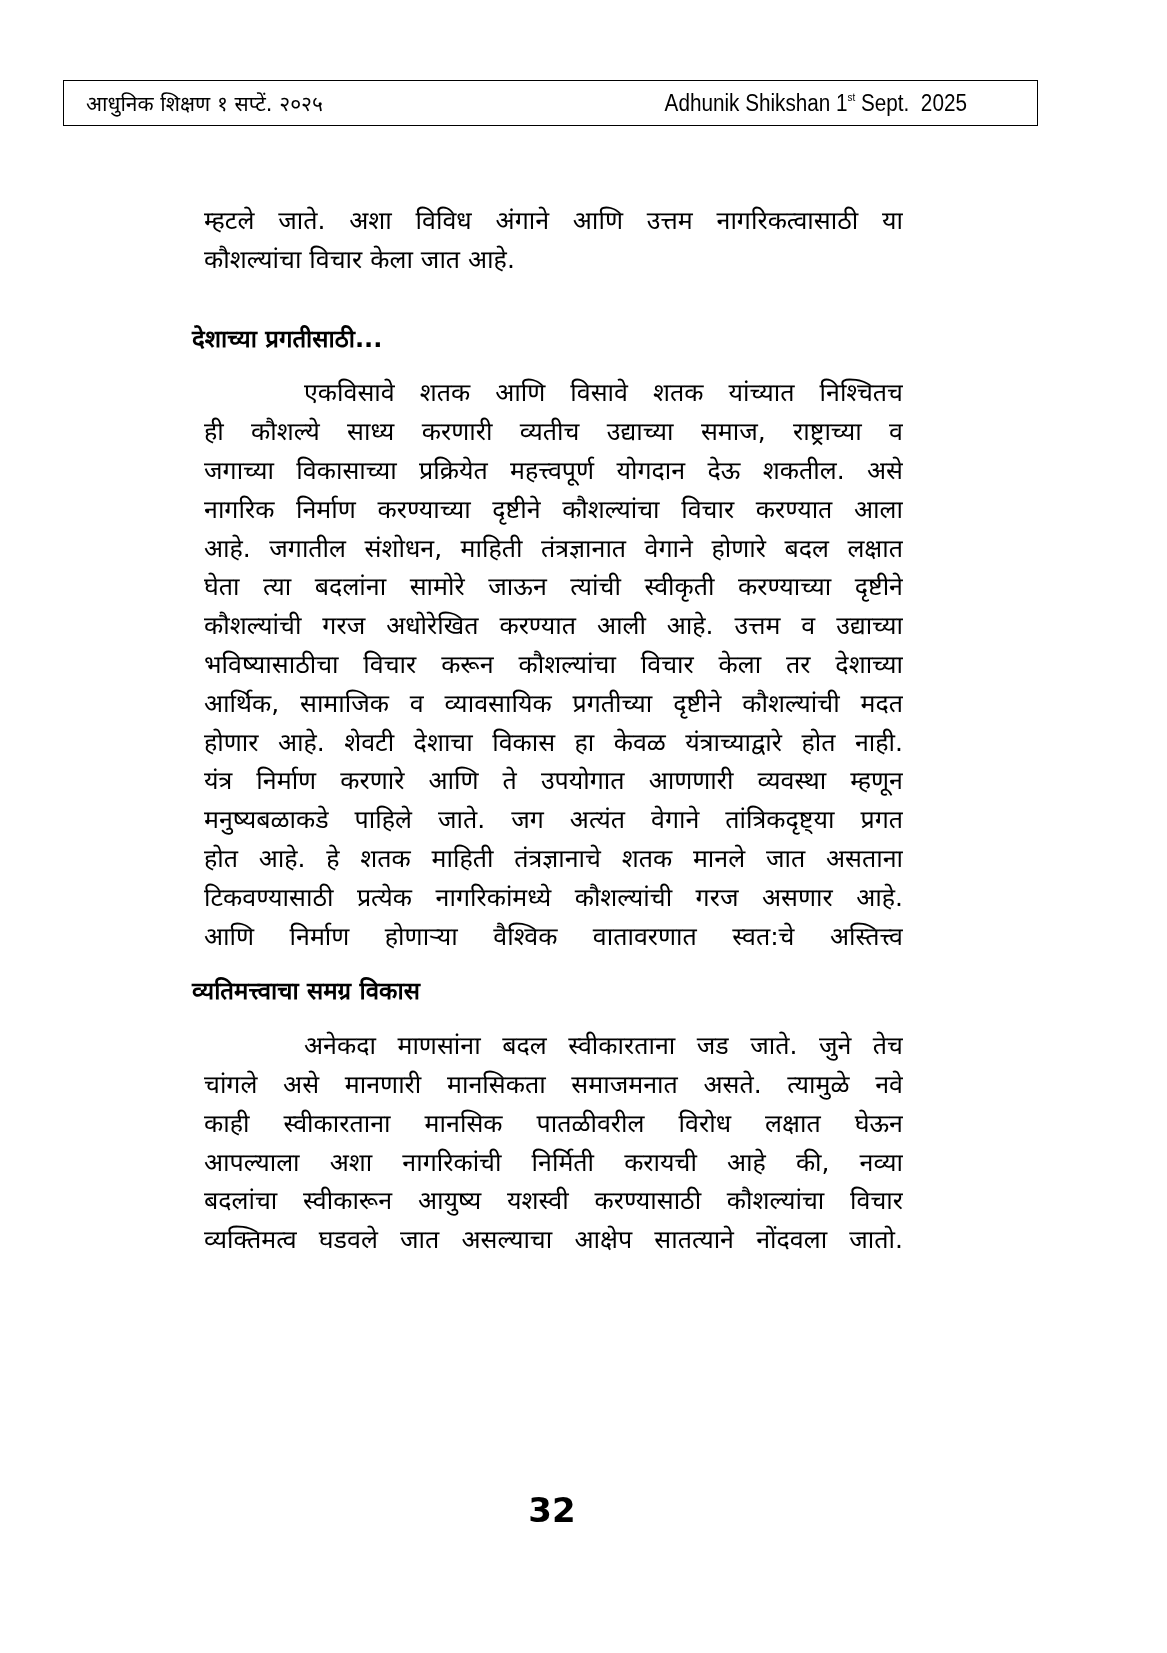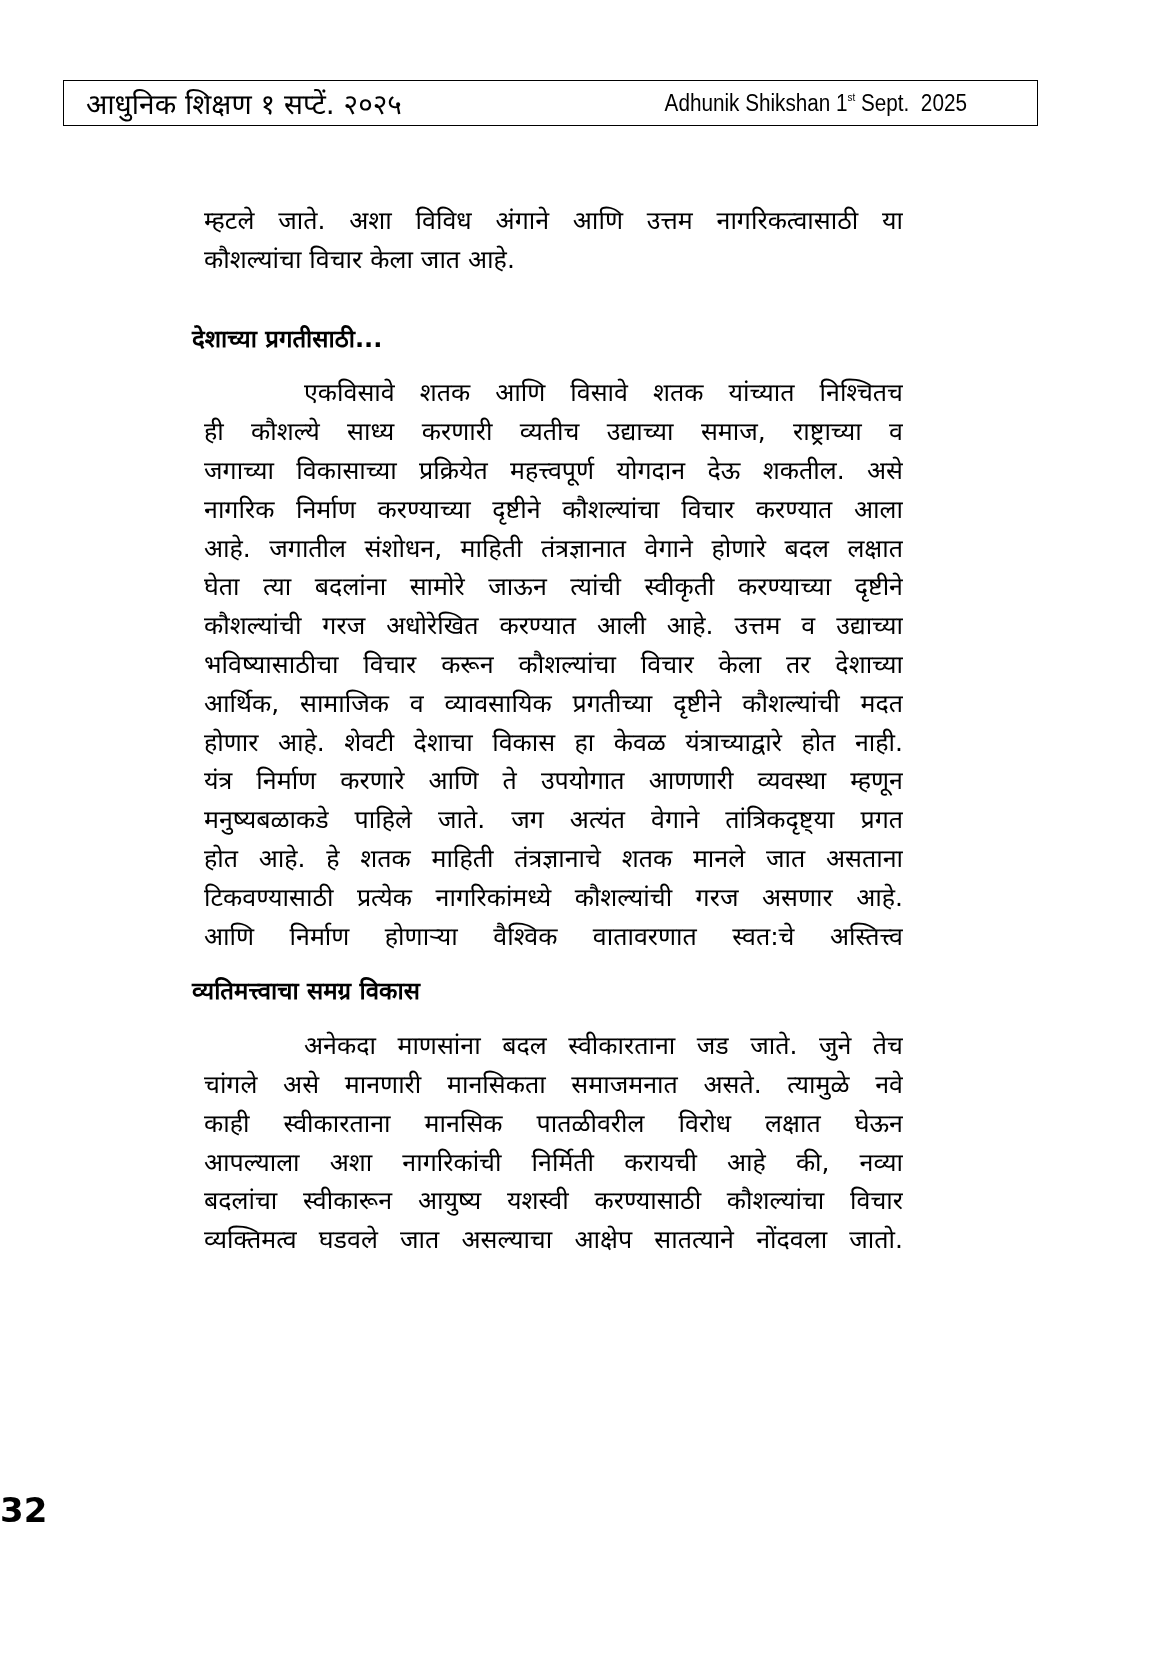--- a/index.html
+++ b/index.html
@@ -23,21 +23,21 @@
       height: 46px;
       border: 1.5px solid #000000;
       box-sizing: border-box;
       display: flex;
       align-items: center;
       justify-content: space-between;
       padding: 0 70px 0 22px;
     }
     .header-left {
       font-family: "DejaVu Sans", sans-serif;
-      font-size: 28px;
+      font-size: 21px;
       letter-spacing: 0px;
     }
     .header-right {
       font-family: "Liberation Sans", sans-serif;
       font-size: 23px;
       transform: scaleX(0.9);
       transform-origin: right center;
       white-space: nowrap;
     }
     .header-right sup {
@@ -77,21 +77,21 @@
       text-align-last: left;
     }
     .line.first-indent {
       padding-left: 100px;
     }
     .page-number {
       position: absolute;
       left: 0;
       width: 1104px;
       top: 1490px;
-      text-align: left;
+      text-align: center;
       font-family: "DejaVu Sans", sans-serif;
       font-weight: bold;
       font-size: 34px;
     }
   </style>
 </head>
 <body>
 
 <div class="header-box">
   <span class="header-left">आधुनिक शिक्षण १ सप्टें. २०२५</span>

